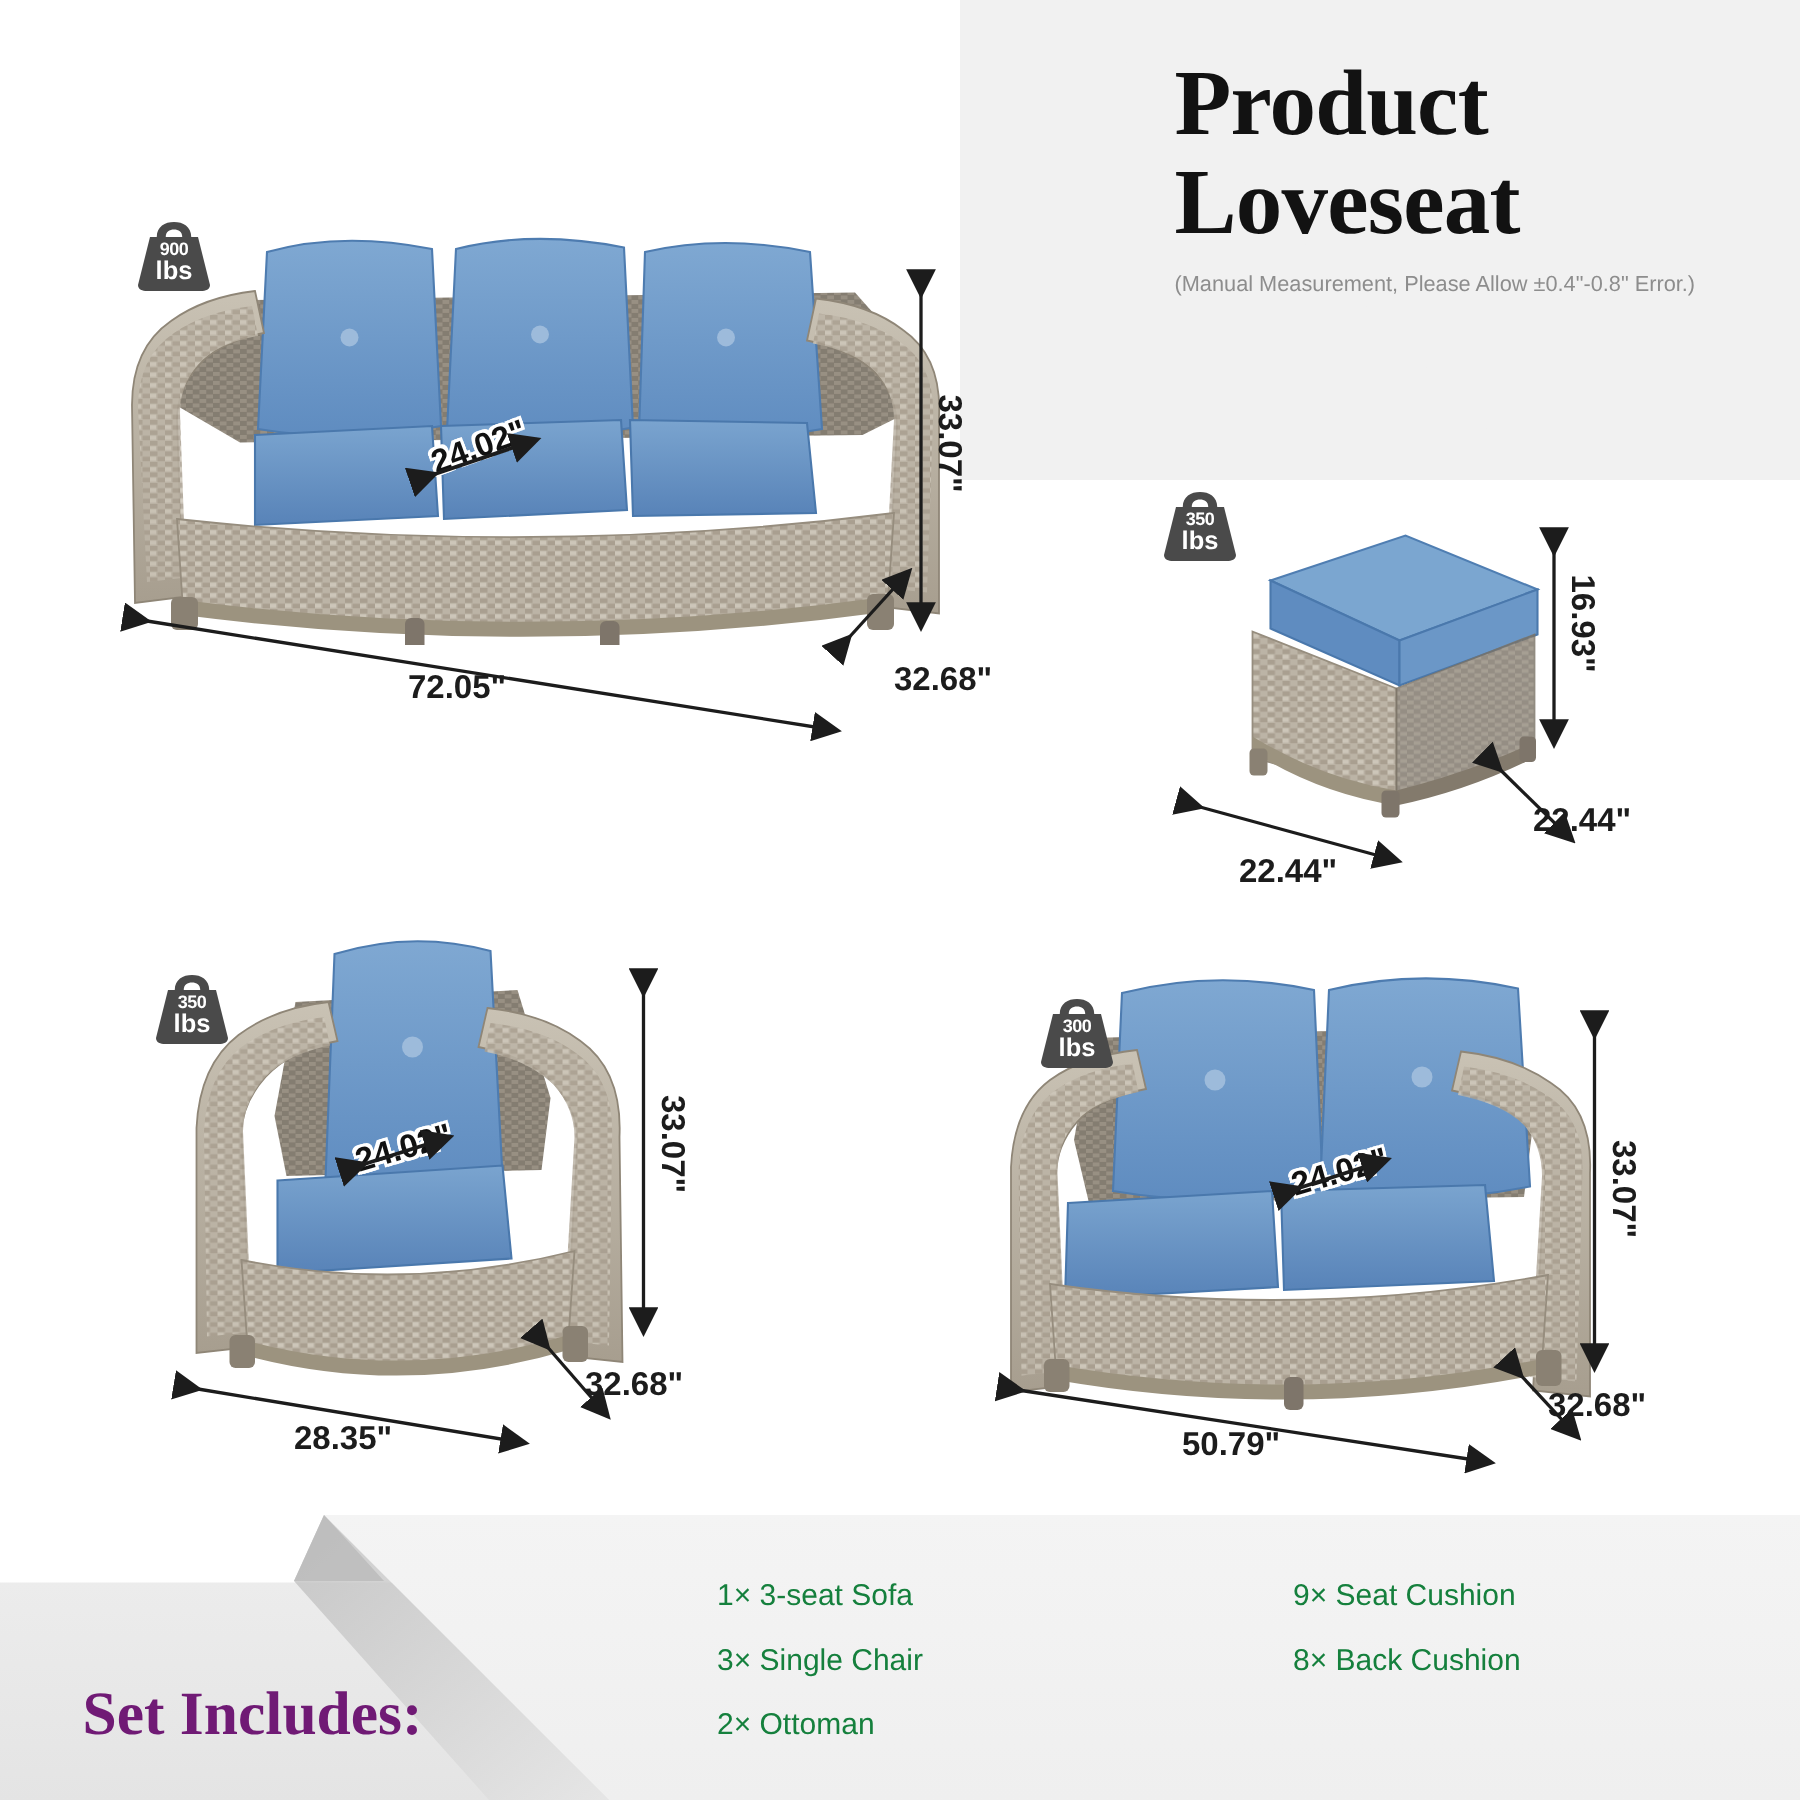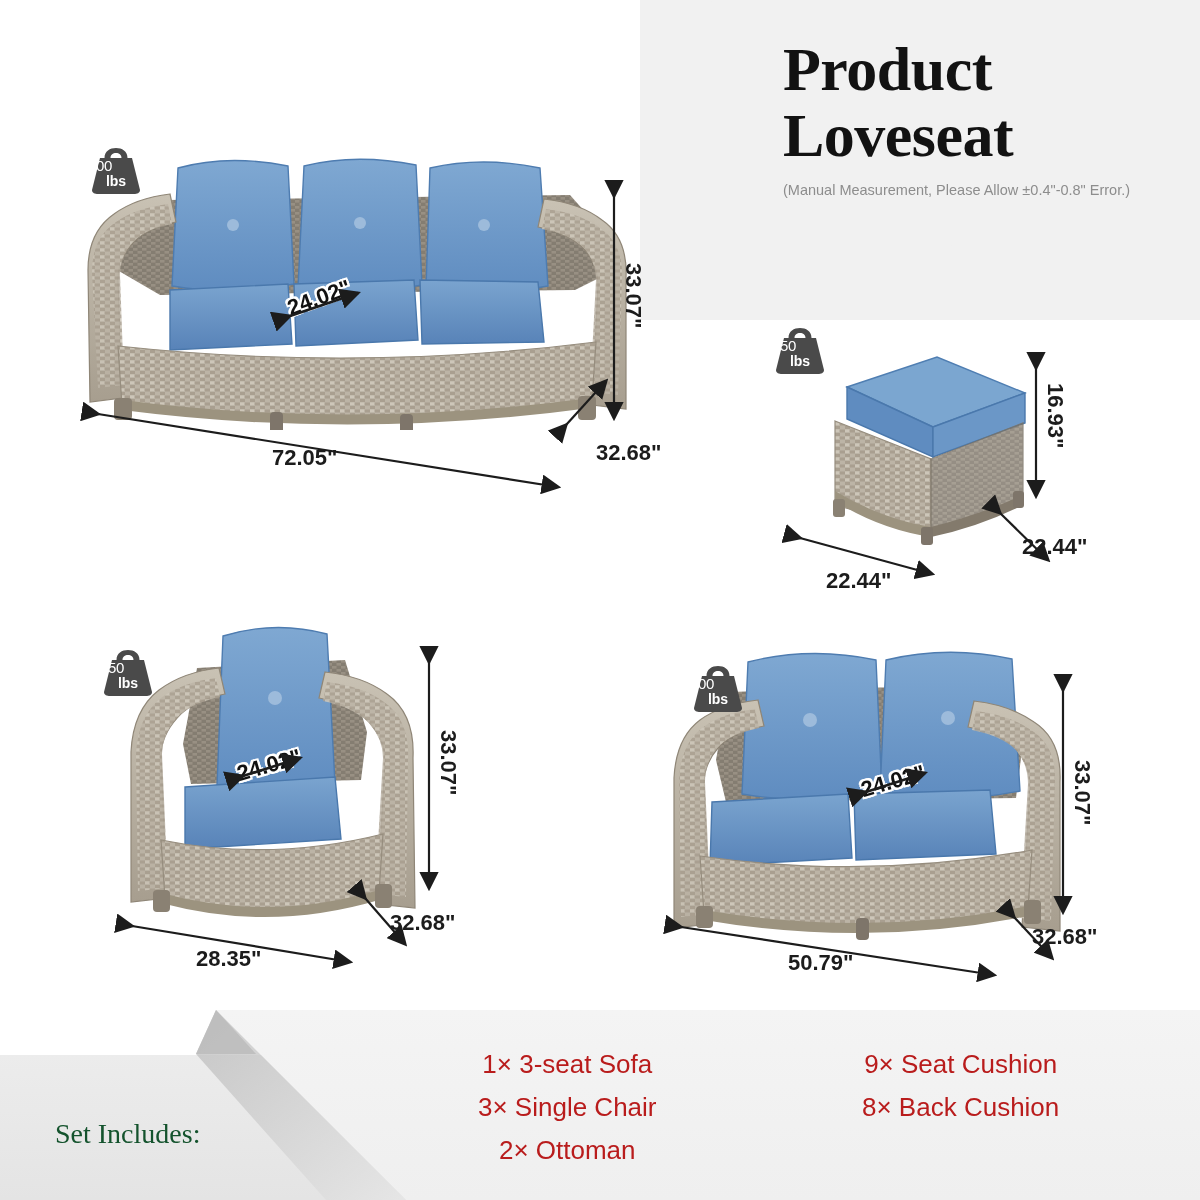--- a/index.html
+++ b/index.html
@@ -39,28 +39,28 @@
   }
 
   
   .fgroup{position:absolute;z-index:3;}
 
   
   .badge{position:absolute;z-index:8;width:56px;height:50px;}
   .badge svg{display:block;width:56px;height:50px;}
   .badge .bval{
     position:absolute;left:0;right:0;top:12px;
-    text-align:left;color:#ffffff;
-    font-size:15px;font-weight:normal;line-height:16px;
+    text-align:center;color:#ffffff;
+    font-size:12px;font-weight:bold;line-height:16px;
     letter-spacing:-0.3px;
   }
   .badge .bunit{
     position:absolute;left:0;right:0;top:28px;
     text-align:center;color:#ffffff;
-    font-size:14px;font-weight:bold;line-height:14px;
+    font-size:17px;font-weight:bold;line-height:14px;
   }
 
   
   .dim{
     position:absolute;z-index:9;
     font-family:"Liberation Sans", sans-serif;
     font-size:22px;font-weight:bold;color:#1c1c1c;
     white-space:nowrap;
   }
   .dim.outline{
@@ -75,28 +75,28 @@
 
   
   .arrows{position:absolute;inset:0;z-index:6;pointer-events:none;}
   .arrows.top{z-index:10;}
 
   
   .banner{position:absolute;left:0;bottom:0;width:1200px;height:190px;z-index:12;}
   .set-label{
     position:absolute;left:55px;top:108px;z-index:14;
     font-family:"Liberation Serif", serif;
-    font-weight:normal;font-size:28px;color:#14532d;
+    font-weight:bold;font-size:41px;color:#701a75;
     white-space:nowrap;
   }
   .inc-col{position:absolute;z-index:14;}
   .inc-item{
     font-family:"Liberation Sans", sans-serif;
-    font-size:26px;color:#b91c1c;
-    line-height:43px;white-space:nowrap;text-align:center;
+    font-size:20px;color:#15803d;
+    line-height:43px;white-space:nowrap;
   }
 </style>
 </head>
 <body>
 
 <div id="stage">
 
   <svg class="diamond" style="left:640px;top:0;width:560px;height:320px;" viewBox="0 0 560 320">
     <polygon points="70,0 560,0 560,160 370,305" fill="#f1f1f1"></polygon>
   </svg>
@@ -322,21 +322,21 @@
       <rect x="186" y="278" width="13" height="22" rx="4" fill="#7e756a"></rect>
       <rect x="354" y="260" width="17" height="24" rx="4" fill="#8a8173"></rect>
     </svg>
   </div>
 
   <div class="badge" style="left:690px;top:664px;">
     <svg viewBox="0 0 56 50">
       <path d="M16.5,12 C16.5,5 22,2 28,2 C34,2 39.5,5 39.5,12 L44,12 L52,44 C52,47 49,48 46,48 L10,48 C7,48 4,47 4,44 L12,12 Z
                M22.5,12 C22.5,8.5 25,7 28,7 C31,7 33.5,8.5 33.5,12 Z" fill="#4a4a4a" fill-rule="evenodd"></path>
     </svg>
-    <div class="bval">400</div>
+    <div class="bval">300</div>
     <div class="bunit">lbs</div>
   </div>
 
   <svg class="arrows top" width="1200" height="1200" viewBox="0 0 1200 1200">
 
     <line x1="1063" y1="690" x2="1063" y2="912" stroke="#1c1c1c" stroke-width="2.2" marker-start="url(#ah)" marker-end="url(#ah)"></line>
 
     <line x1="1014" y1="917" x2="1052" y2="958" stroke="#1c1c1c" stroke-width="2.2" marker-start="url(#ah)" marker-end="url(#ah)"></line>
 
     <line x1="681" y1="927" x2="994" y2="975" stroke="#1c1c1c" stroke-width="2.2" marker-start="url(#ah)" marker-end="url(#ah)"></line>

